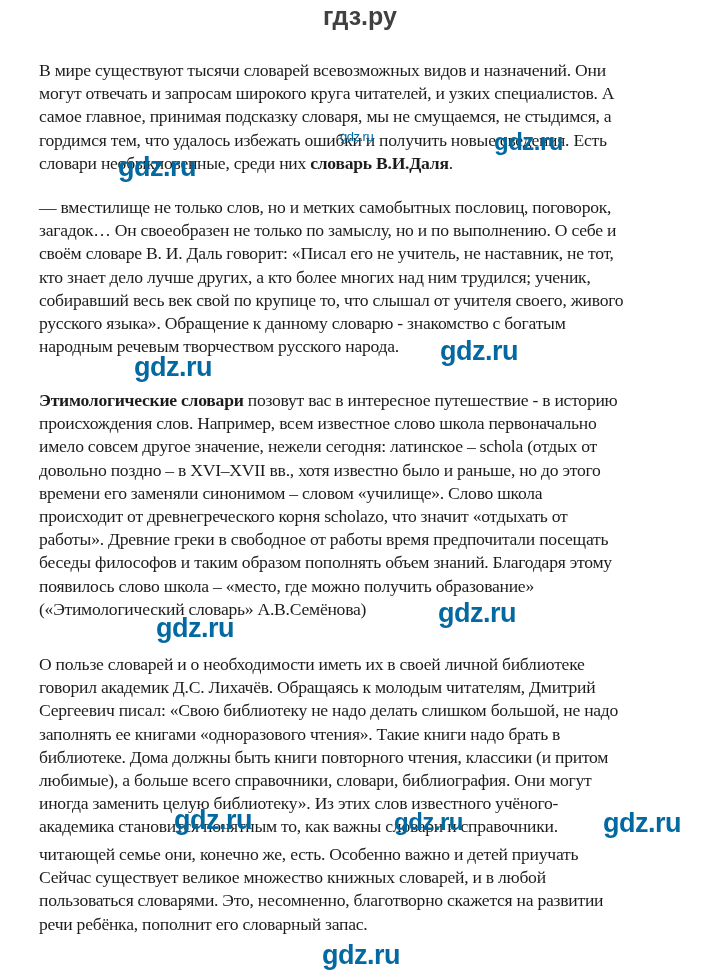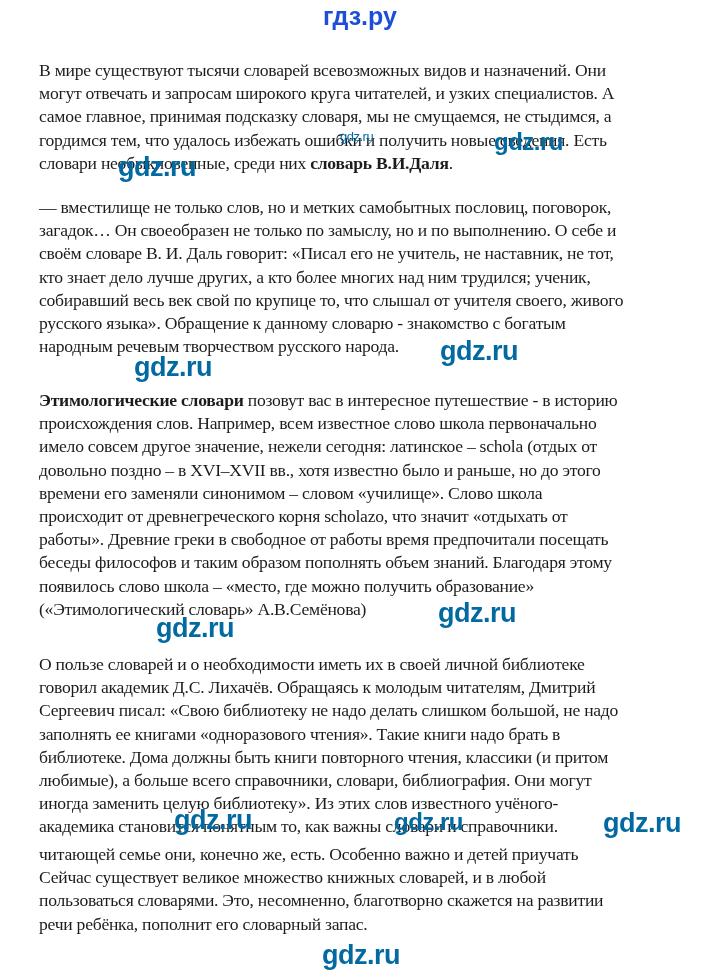--- a/index.html
+++ b/index.html
@@ -1,20 +1,20 @@
 <!DOCTYPE html>
 <html><head>
 <meta charset="utf-8">
 <style>
   html, body { margin: 0; padding: 0; background: #ffffff; }
   body { width: 720px; height: 976px; position: relative; overflow: hidden; color: #1a1a1a; }
   .header-wm {
     position: absolute; top: 2px; left: 0; width: 720px; text-align: center;
     font-family: "Liberation Sans", "DejaVu Sans", sans-serif; font-weight: bold;
-    font-size: 25px; color: #1d4ed8;
+    font-size: 25px; color: #404040;
   }
   .content {
     position: absolute; left: 27px; top: 47px; width: 680px;
     font-family: "Liberation Serif", "DejaVu Serif", serif;
     font-size: 17.6px; line-height: 23.2px; color: #1c1c1c;
     letter-spacing: -0.25px;
   }
   .content p { margin: 12px; }
   .content .line { display: block; white-space: nowrap; }
   b { font-weight: bold; }

